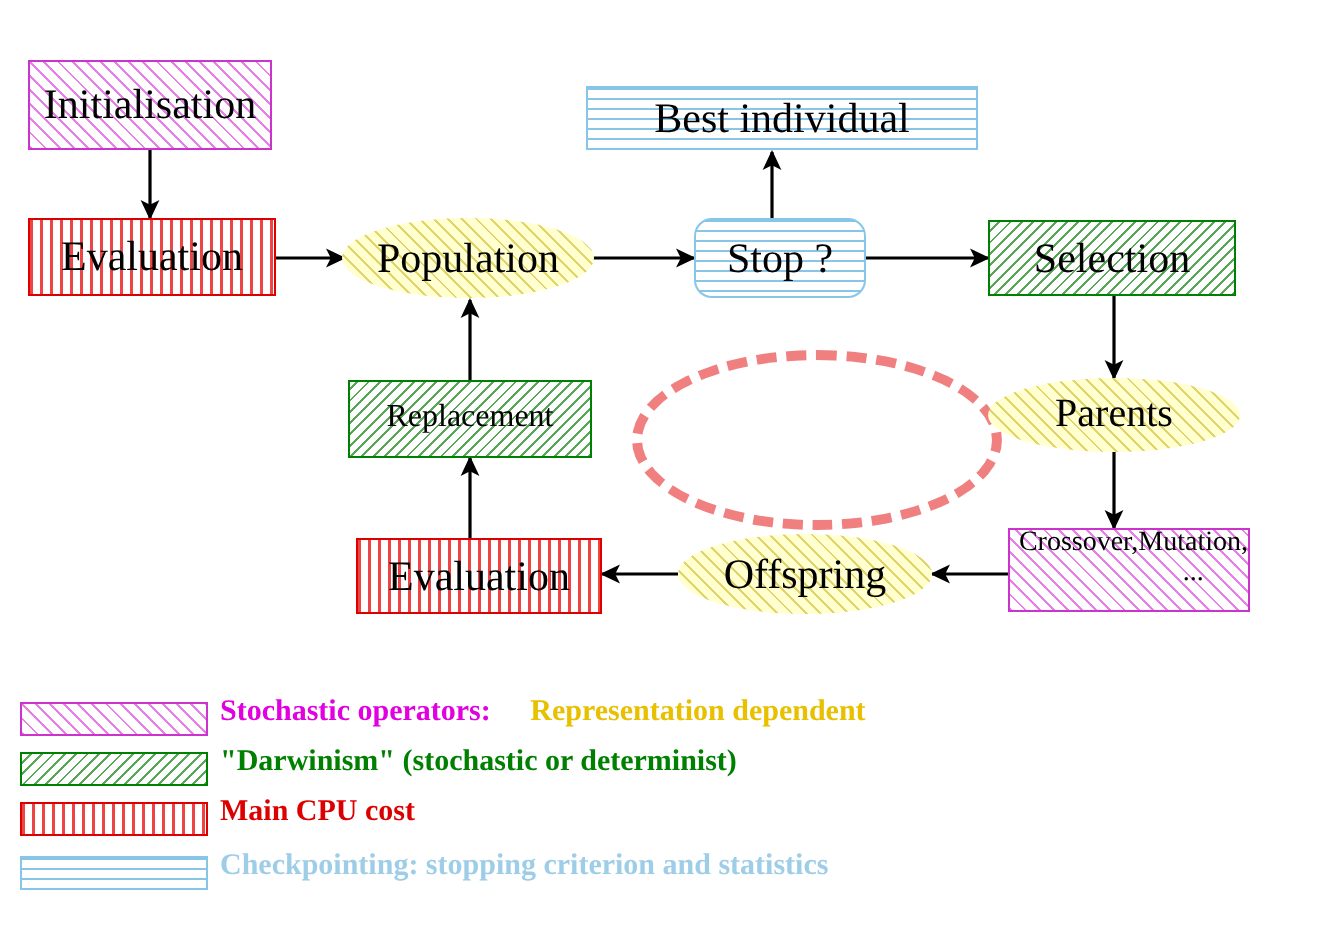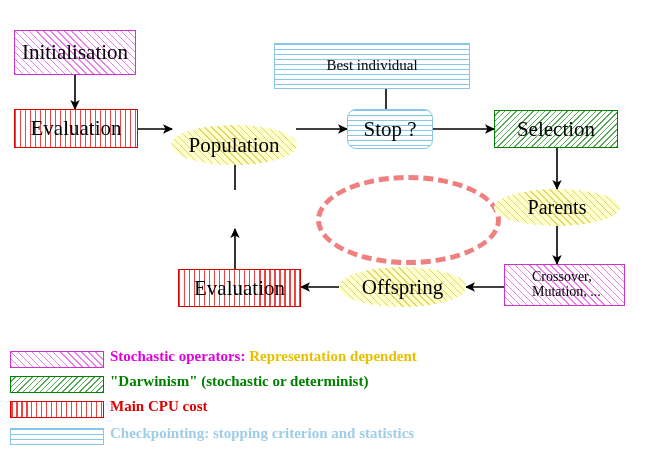--- a/index.html
+++ b/index.html
@@ -146,60 +146,63 @@
   <div class="generation-ring" style="left:316px; top:175px; width:175px; height:80px;"></div>
 
   <div class="node rect fill-magenta" style="left:14px; top:30px; width:122px; height:45px; font-size:21px;">
     <span>Initialisation</span>
   </div>
 
   <div class="node rect fill-red" style="left:14px; top:109px; width:124px; height:39px; font-size:21px;">
     <span>Evaluation</span>
   </div>
 
-  <div class="node ellipse fill-yellow" style="left:171px; top:109px; width:126px; height:40px; font-size:21px; border-width:1.5px;margin-top:16px;">
+  <div class="node ellipse fill-yellow" style="left:171px; top:109px; width:126px; height:40px; font-size:21px; border-width:1.5px;">
     <span>Population</span>
   </div>
 
-  <div class="node rect fill-blue" style="left:274px; top:43px; width:196px; height:46px; font-size:15px; border-width:1.2px;">
+  <div class="node rect fill-blue" style="left:293px; top:43px; width:196px; height:32px; font-size:21px; border-width:1.2px;">
     <span>Best individual</span>
   </div>
 
   <div class="node rect fill-green" style="left:494px; top:110px; width:124px; height:38px; font-size:21px;">
     <span>Selection</span>
   </div>
 
   <div class="node rect rounded fill-blue" style="left:347px; top:109px; width:86px; height:40px; font-size:21px; border-width:1.2px;">
     <span>Stop ?</span>
   </div>
 
   <div class="node ellipse fill-yellow" style="left:494px; top:189px; width:126px; height:37px; font-size:20px; border-width:1.5px;">
     <span>Parents</span>
   </div>
 
-  <div class="node rect fill-magenta" style="left:504px; top:264px; width:121px; height:42px; font-size:14px; flex-direction:column; align-items:flex-start; justify-content:center; padding-left:27px;">
+  <div class="node rect fill-magenta" style="left:504px; top:264px; width:121px; height:42px; font-size:14px; flex-direction:row; align-items:flex-start; justify-content:flex-end; padding-left:27px;">
     <span>Crossover,</span>
     <span>Mutation, ...</span>
   </div>
 
   <div class="node ellipse fill-yellow" style="left:339px; top:267px; width:127px; height:40px; font-size:21px; border-width:1.5px;">
     <span>Offspring</span>
   </div>
 
   <div class="node rect fill-red" style="left:178px; top:269px; width:123px; height:38px; font-size:21px;">
     <span>Evaluation</span>
   </div>
 
+  <div class="node rect fill-green" style="left:174px; top:190px; width:122px; height:39px; font-size:16px;">
+    <span>Replacement</span>
+  </div>
 
   <div>
 
     <div class="legend-swatch fill-magenta" style="left:10px; top:351px;"></div>
     <div class="legend-text" style="top:348px;">
       <span class="lt-magenta">Stochastic operators:</span>
-      <span class="lt-gold" style="margin-left:0;">Representation dependent</span>
+      <span class="lt-gold" style="margin-left:16px;">Representation dependent</span>
     </div>
 
     <div class="legend-swatch fill-green" style="left:10px; top:376px;"></div>
     <div class="legend-text lt-green" style="top:373px;">"Darwinism" (stochastic or determinist)</div>
 
     <div class="legend-swatch fill-red" style="left:10px; top:401px;"></div>
     <div class="legend-text lt-red" style="top:398px;">Main CPU cost</div>
 
     <div class="legend-swatch fill-blue" style="left:10px; top:428px;"></div>
     <div class="legend-text lt-blue" style="top:425px;">Checkpointing: stopping criterion and statistics</div>

